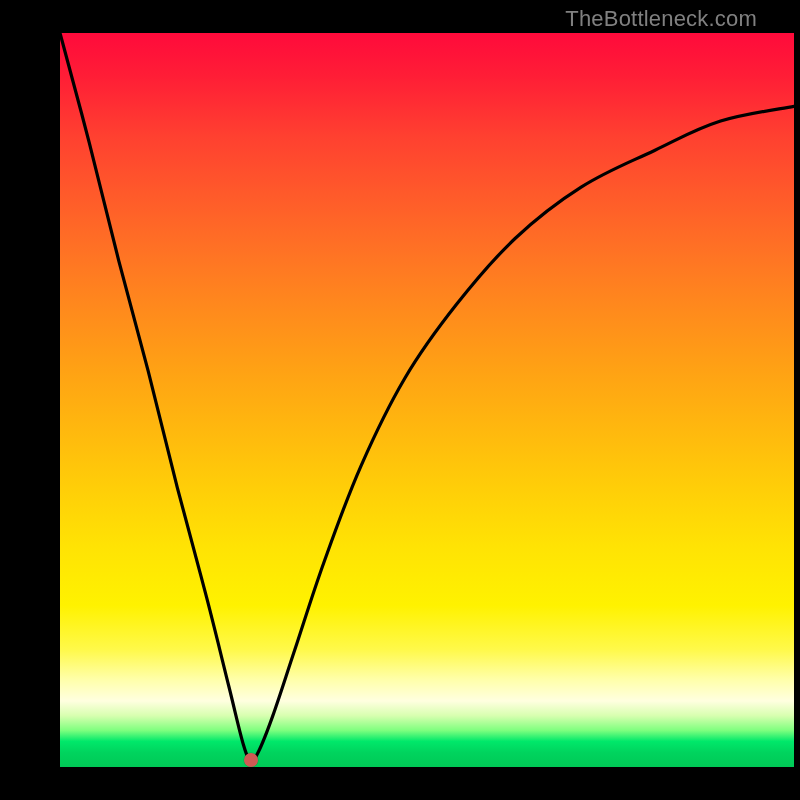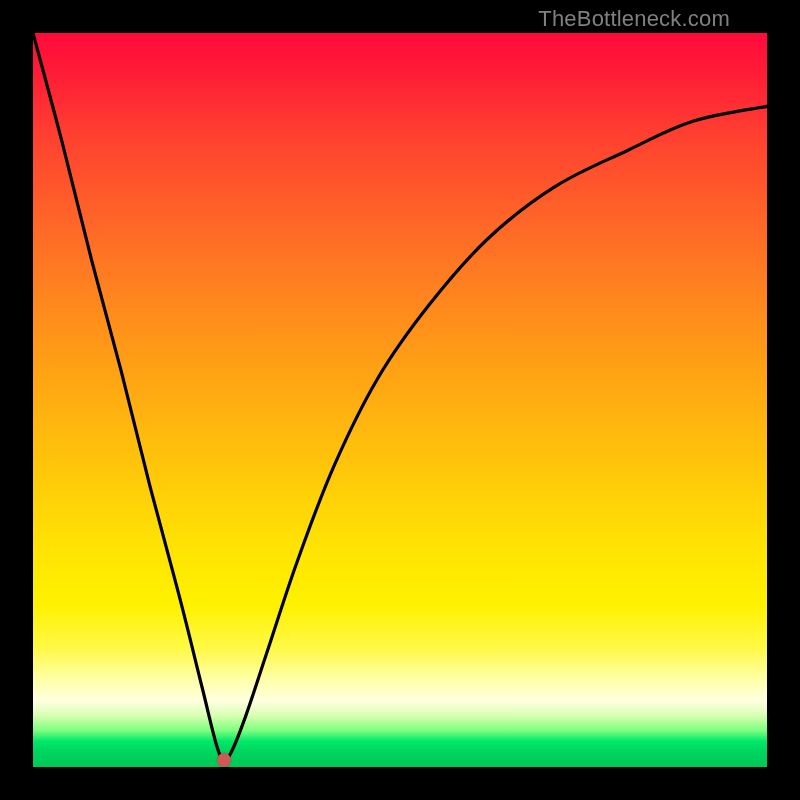--- a/index.html
+++ b/index.html
@@ -9,20 +9,21 @@
     height: 800px;
     background: #000;
     overflow: hidden;
     font-family: Arial, Helvetica, sans-serif;
   }
   .outer {
     position: relative;
     width: 740px;
     height: 800px;
     background: #000;
+    margin-left: 27px;
   }
   .plot {
     position: absolute;
     left: 33px;
     top: 33px;
     width: 734px;
     height: 734px;
     
     background: linear-gradient(
       to bottom,

